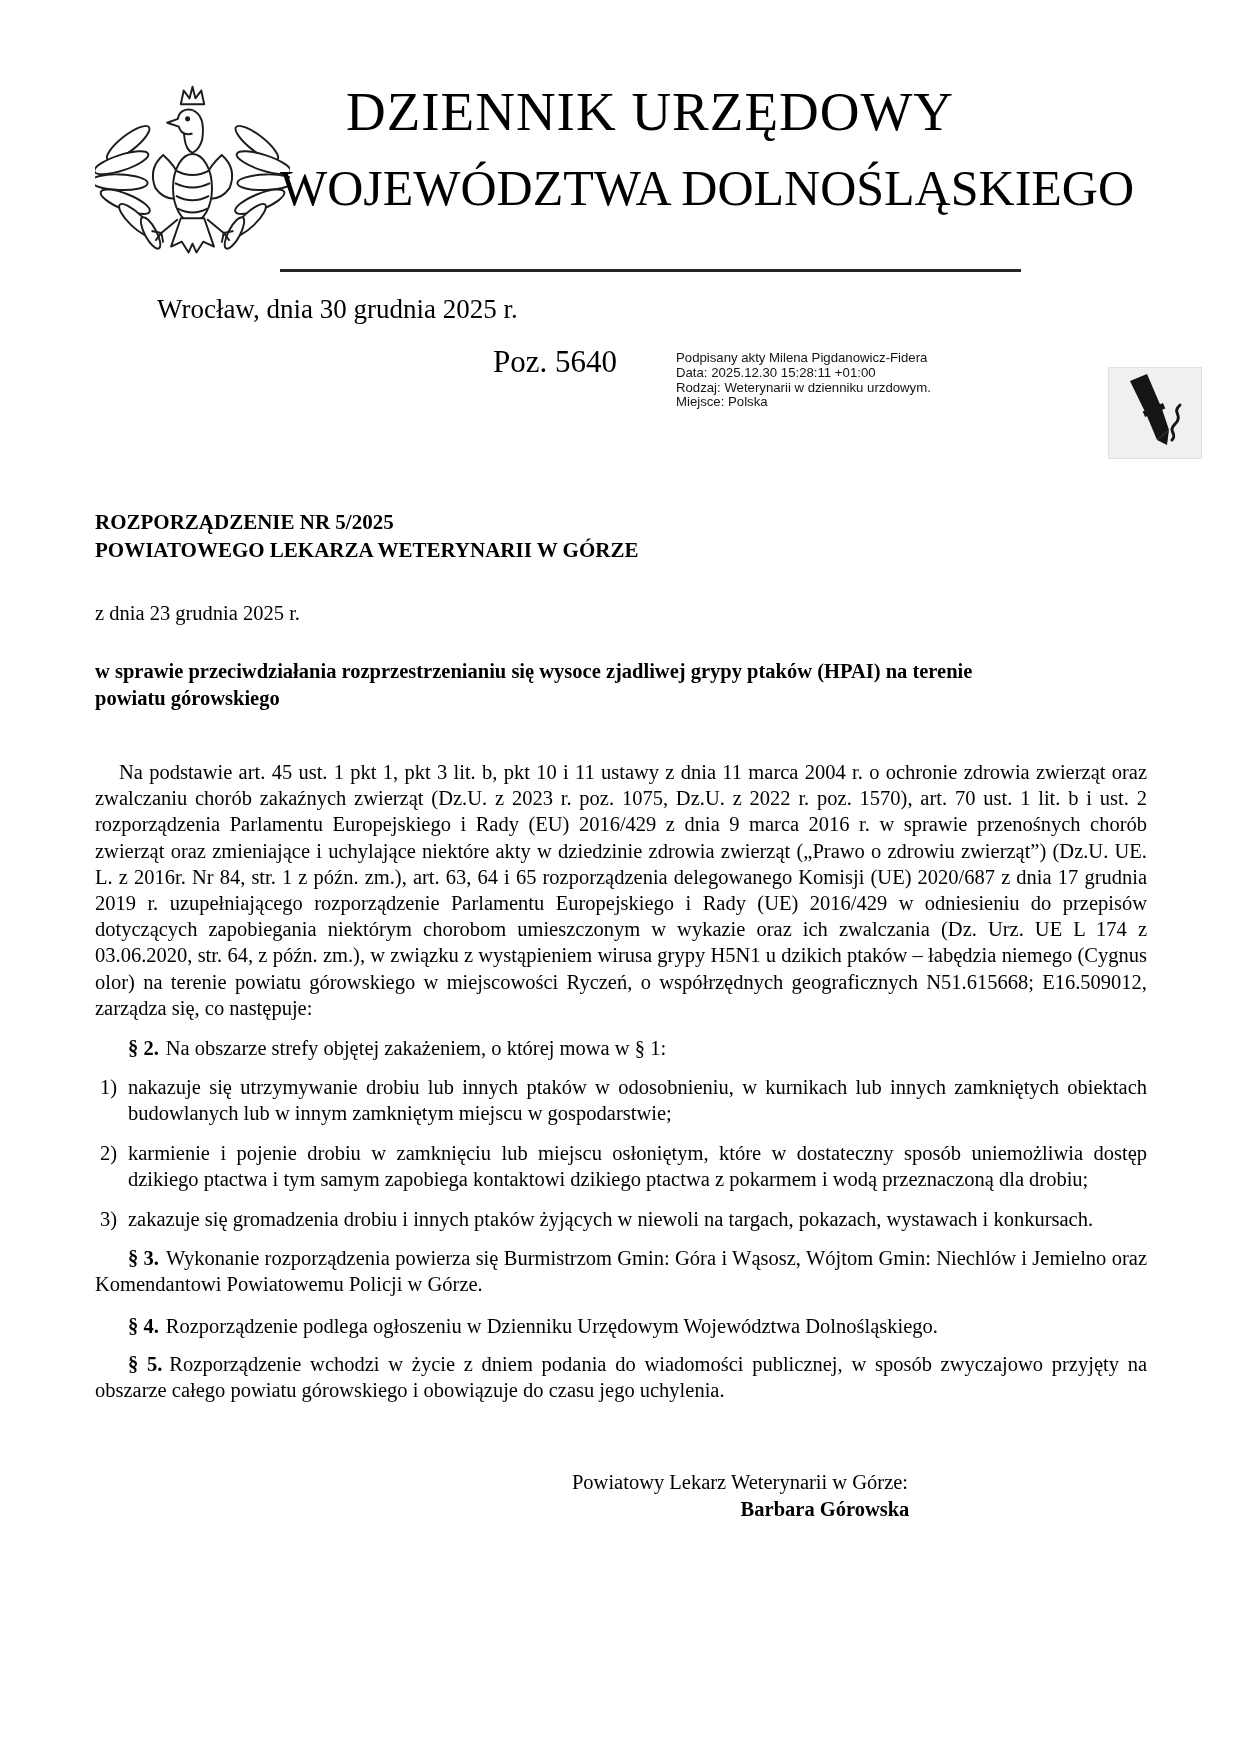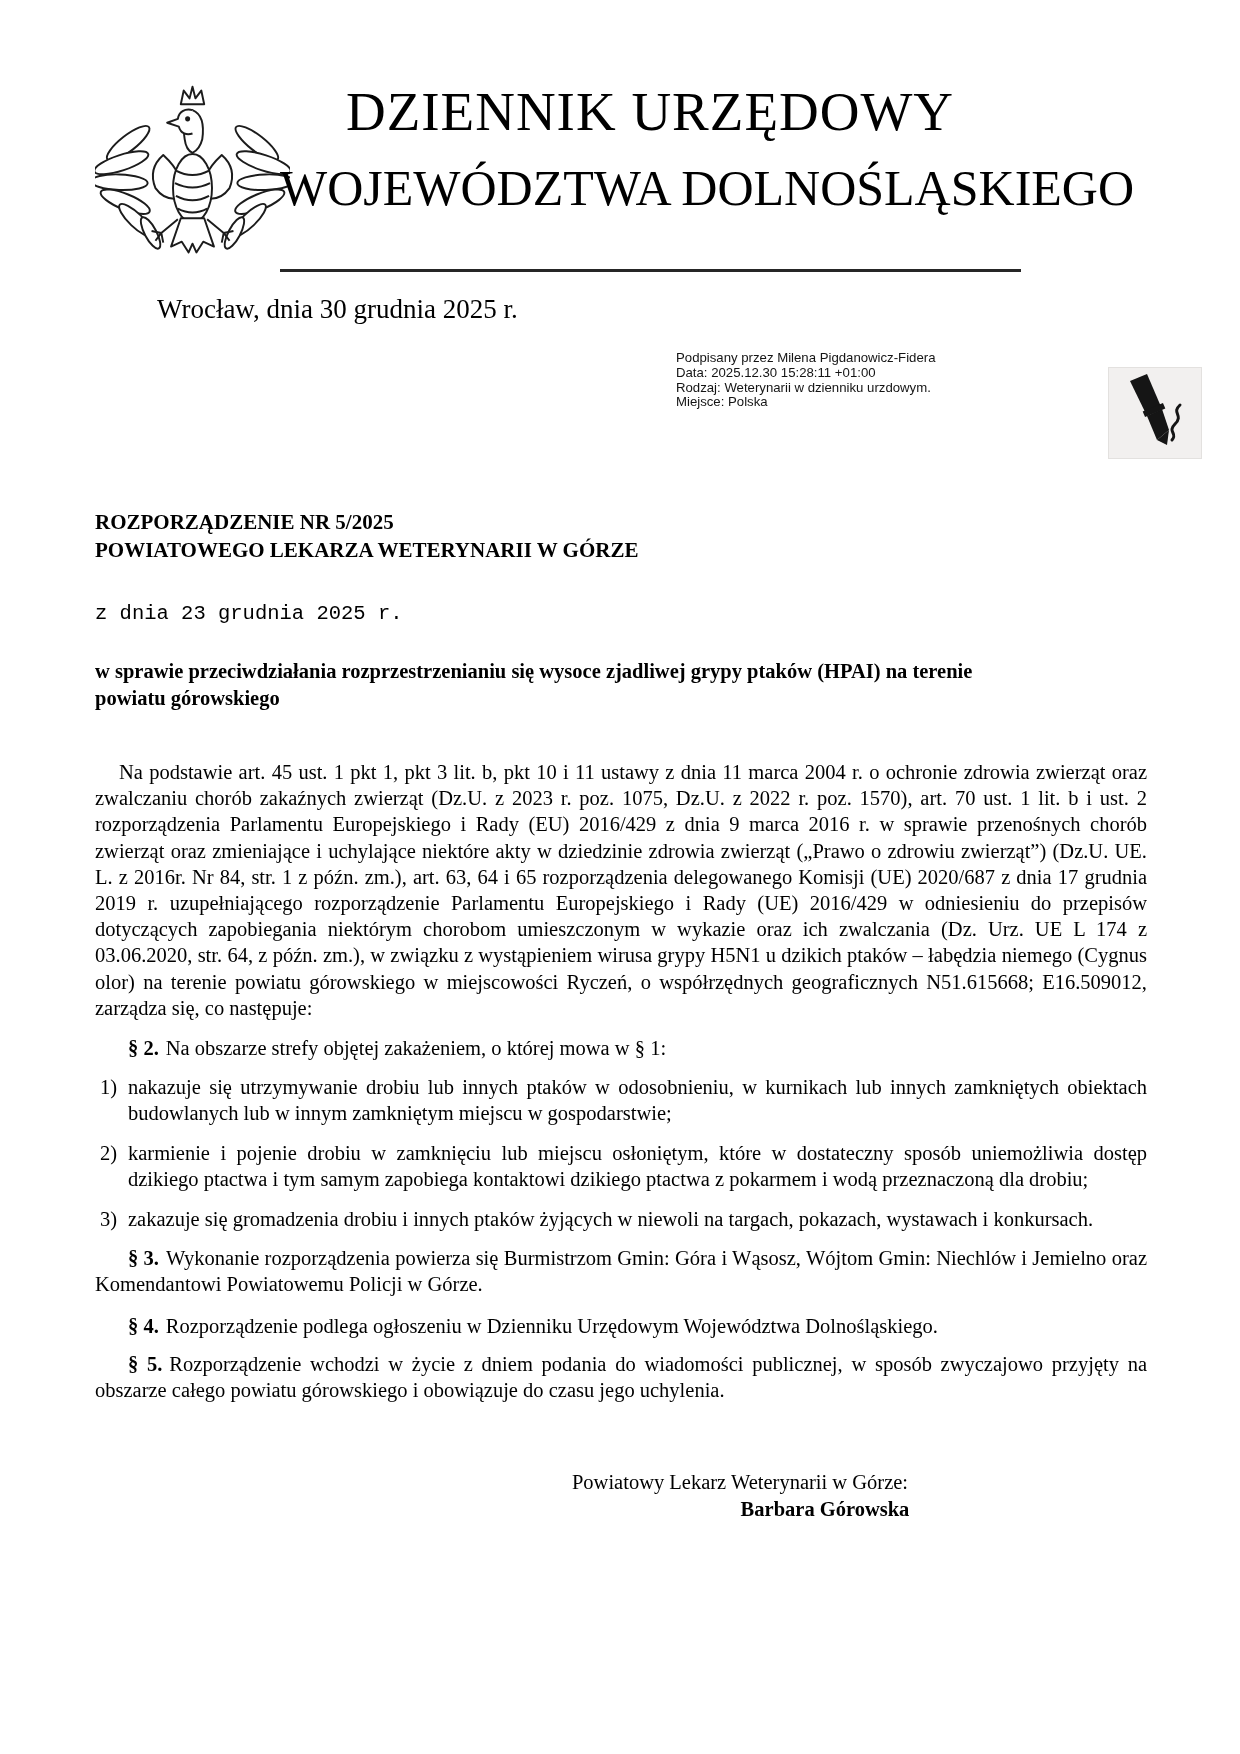--- a/index.html
+++ b/index.html
@@ -30,21 +30,21 @@
   .pen-box {
     position:absolute; left:1108px; top:367px; width:92px; height:90px;
     background:#f2f0ef; border:1px solid #e3e1df;
     display:flex; align-items:center; justify-content:center;
   }
 
   
   .act { position:absolute; left:95px; top:508px; width:1052px; font-size:20.5px; line-height:26.2px; }
   .centered { width:925px; }
   .act-title { font-weight:bold; font-size:21px; line-height:28px; }
-  .act-date { margin-top:36px; font-size:20.5px; line-height:27px;font-family:Liberation Mono, monospace; }
+  .act-date { margin-top:36px; font-size:20.5px; line-height:27px; }
   .act-subject { margin-top:31px; font-weight:bold; font-size:20.5px; line-height:27px; }
 
   .preamble { margin-top:47px; text-align:justify; text-indent:24px; }
   .para { text-align:justify; text-indent:33px; }
   .sec-marker { font-weight:bold; padding-right:7px; }
 
   .item { position:relative; padding-left:33px; text-align:justify; }
   .item-marker { position:absolute; left:5px; top:0; }
 
   .signoff { margin-top:66px; }
@@ -94,23 +94,24 @@
     </svg>
   </div>
 
   <div class="masthead">
     <div class="doc-title">DZIENNIK URZĘDOWY</div>
     <div class="doc-subtitle">WOJEWÓDZTWA DOLNOŚLĄSKIEGO</div>
   </div>
   <div class="masthead-rule"></div>
 
   <div class="dateline">Wrocław, dnia 30 grudnia 2025 r.</div>
+  <div class="poz">Poz. 5640</div>
 
   <div class="sig-meta">
-    <div>Podpisany przez Milena Pigdanowicz-Fidera</div>
+    <div>Podpisany akty Milena Pigdanowicz-Fidera</div>
     <div>Data: 2025.12.30 15:28:11 +01:00</div>
     <div>Rodzaj: Weterynarii w dzienniku urzdowym.</div>
     <div>Miejsce: Polska</div>
   </div>
   <div class="pen-box">
     <svg viewBox="0 0 90 88" width="90" height="88" aria-hidden="true">
       <g fill="#151515">
         <path d="M20 12 L37 5 L52 40 L37 47 Z"></path>
         <path d="M37 47 L52 40 L59 61 L47 71 Z"></path>
         <path d="M47 71 L59 61 L57 76 Z"></path>

